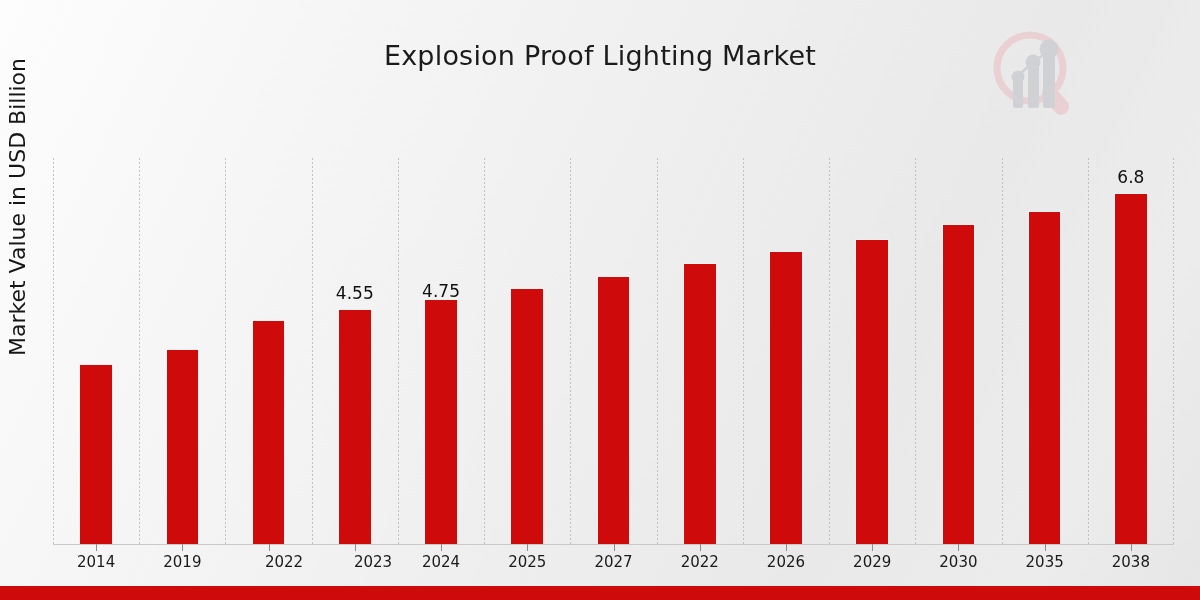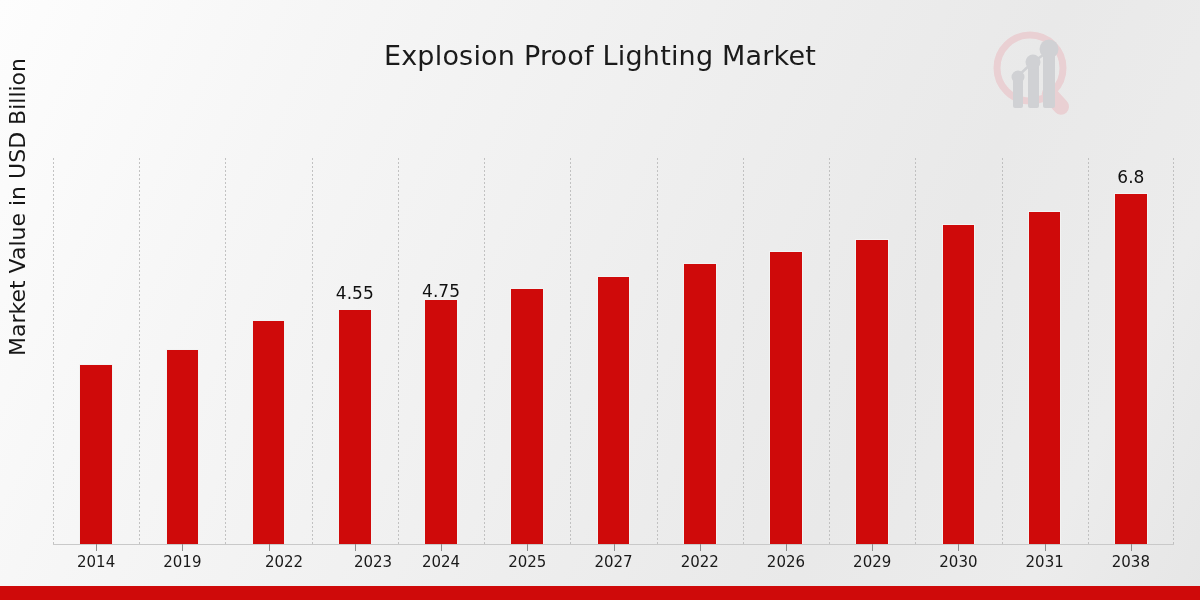--- a/index.html
+++ b/index.html
@@ -246,16 +246,16 @@
     <div class="tick-label" style="left: 613.5px;">2027</div>
     <div class="tick-mark" style="left: 699.731px;"></div>
     <div class="tick-label" style="left: 699.731px;">2022</div>
     <div class="tick-mark" style="left: 785.962px;"></div>
     <div class="tick-label" style="left: 785.962px;">2026</div>
     <div class="tick-mark" style="left: 872.192px;"></div>
     <div class="tick-label" style="left: 872.192px;">2029</div>
     <div class="tick-mark" style="left: 958.423px;"></div>
     <div class="tick-label" style="left: 958.423px;">2030</div>
     <div class="tick-mark" style="left: 1044.65px;"></div>
-    <div class="tick-label" style="left: 1044.65px;">2031</div>
+    <div class="tick-label" style="left: 1044.65px;">2035</div>
     <div class="tick-mark" style="left: 1130.88px;"></div>
     <div class="tick-label" style="left: 1130.88px;">2038</div>
   </div>
 
 </body></html>

